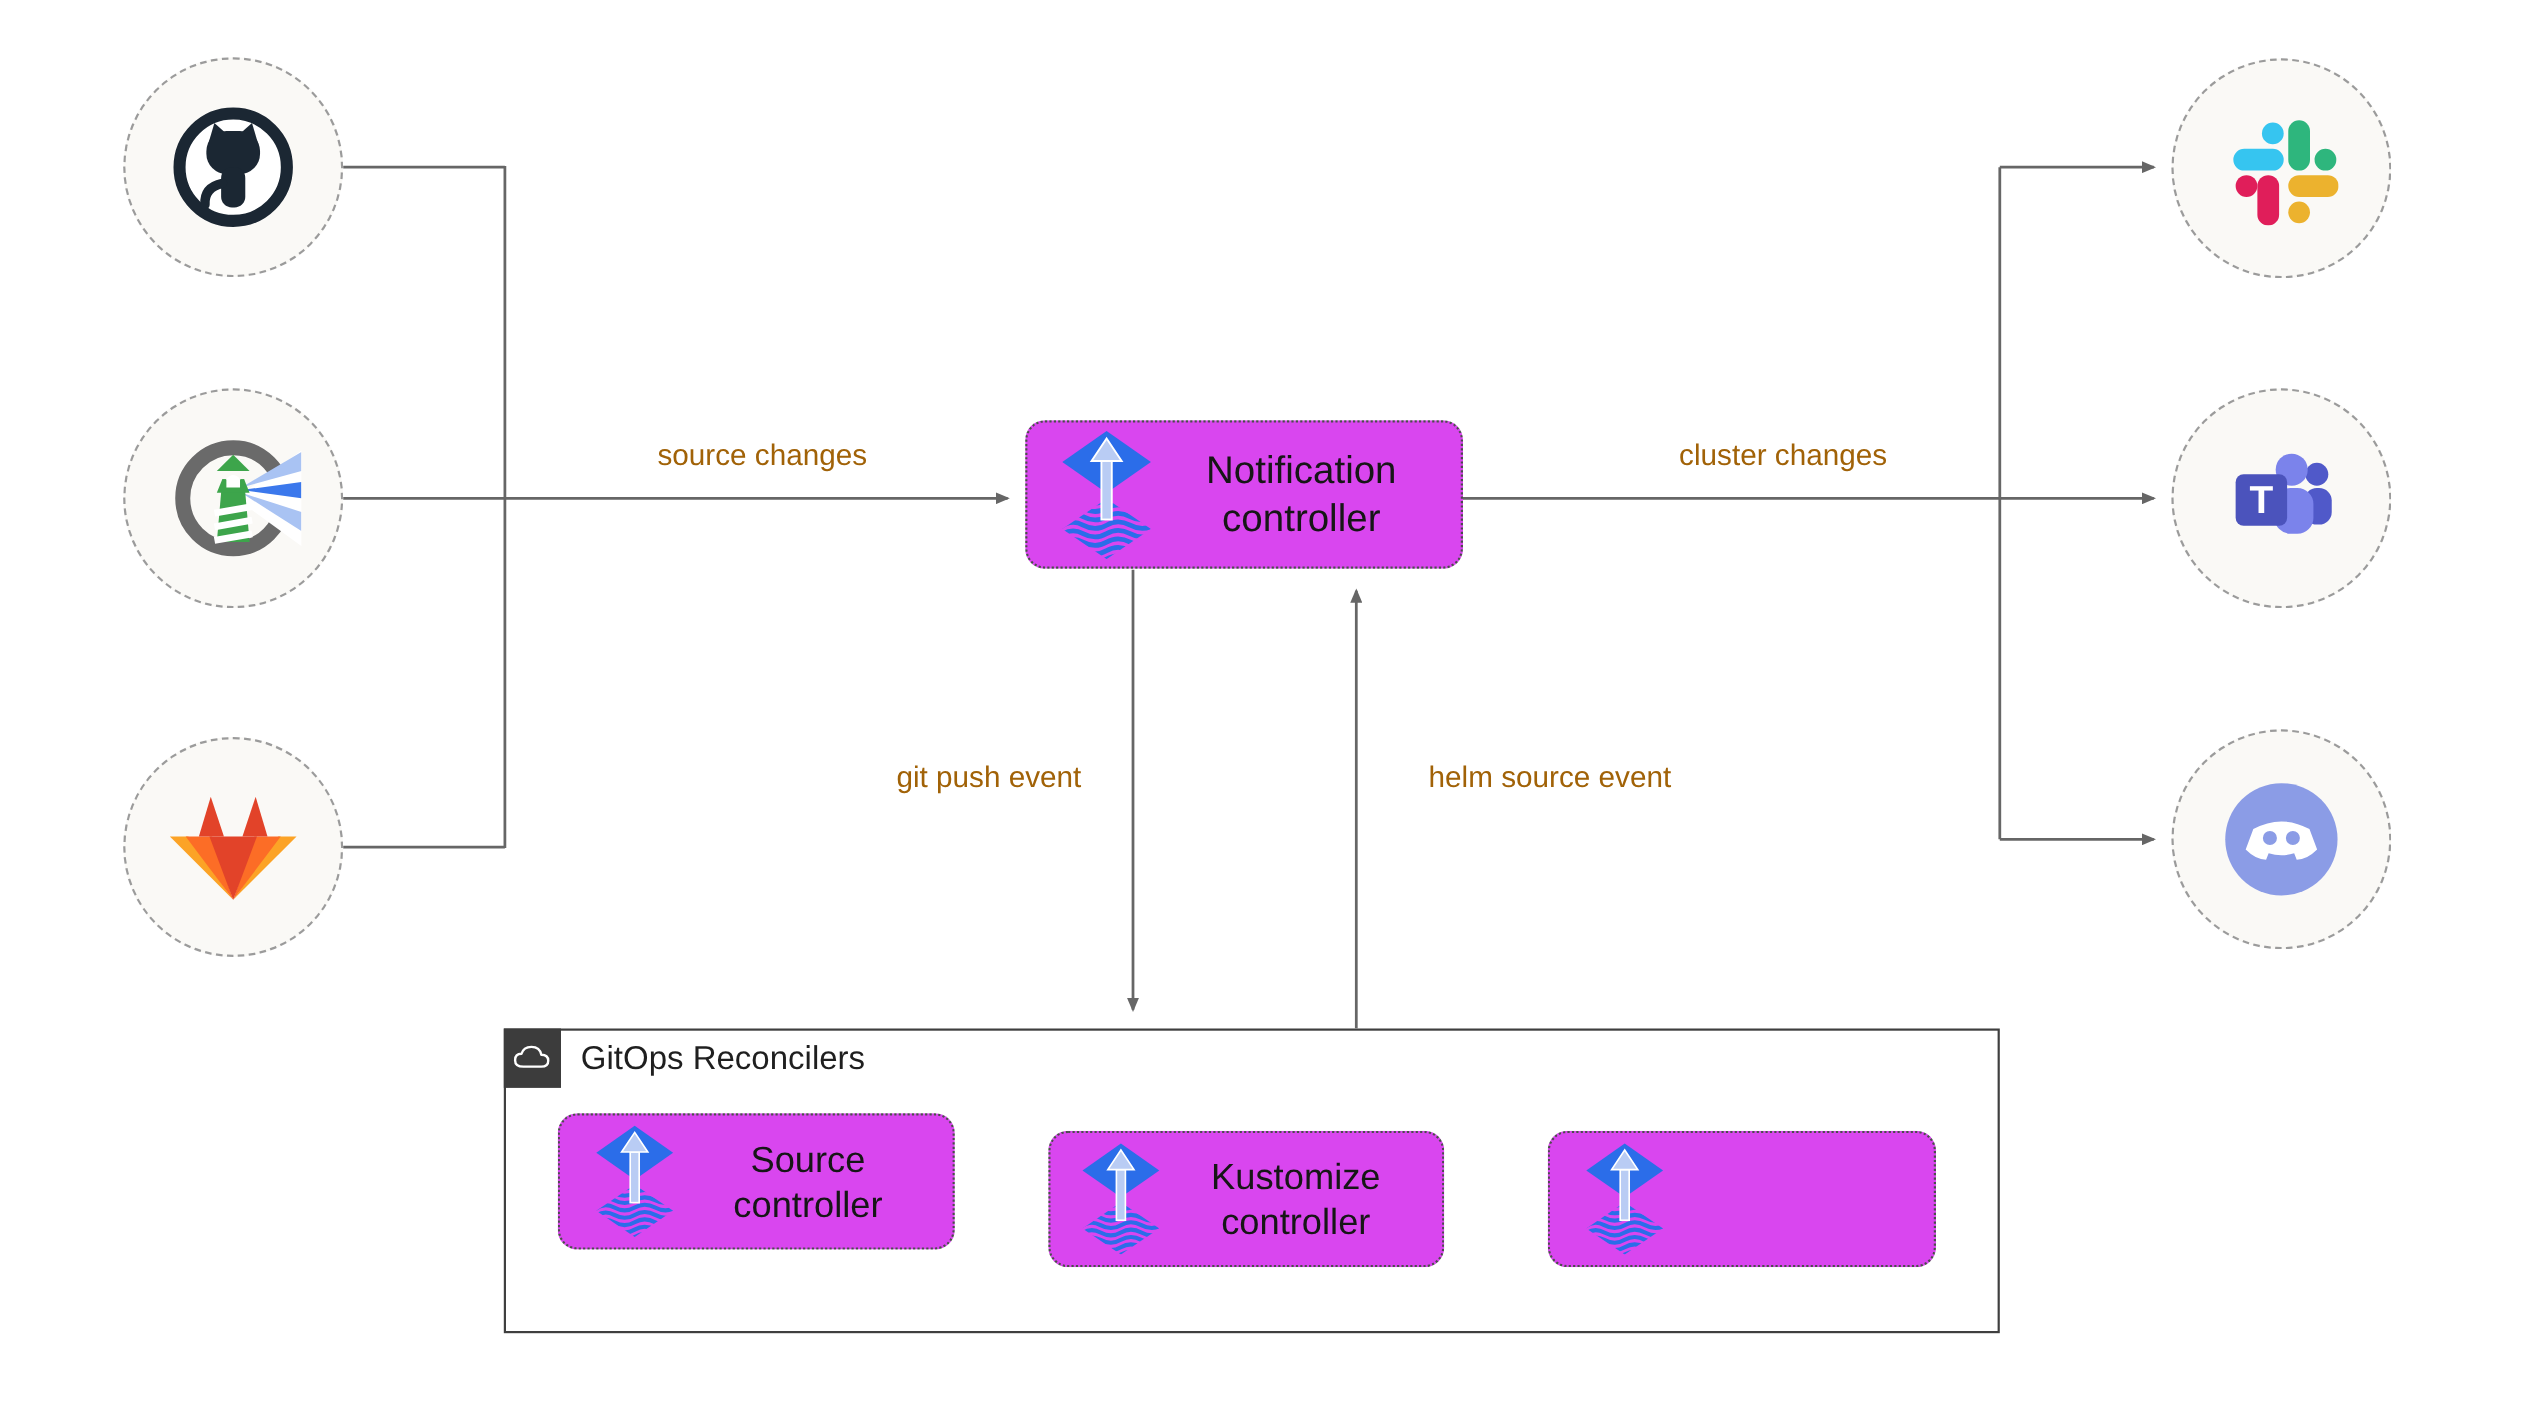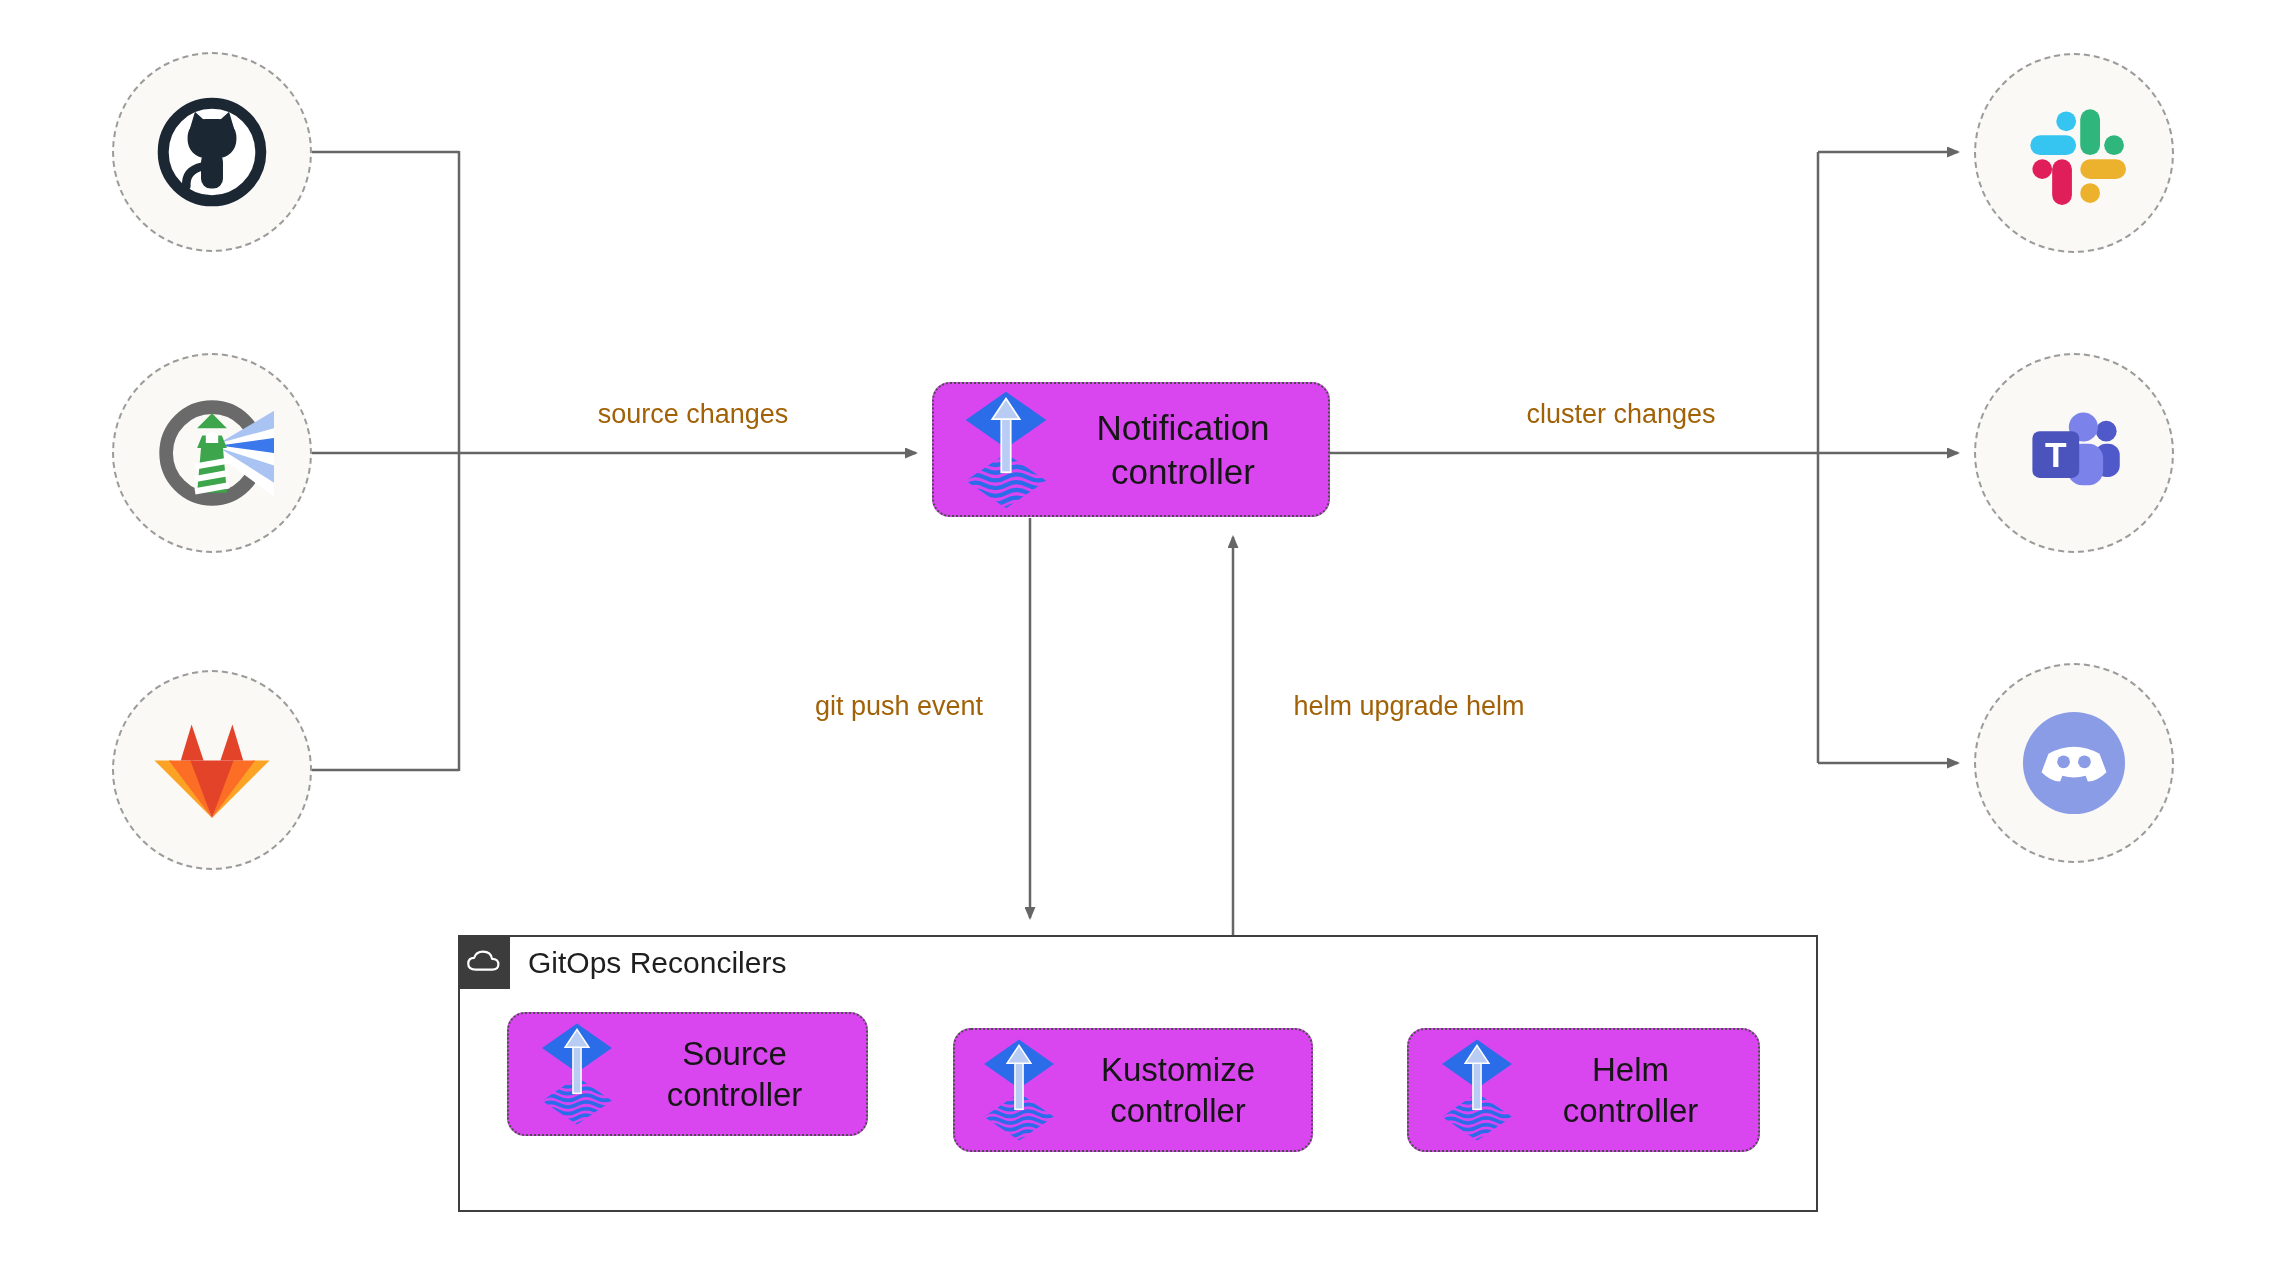--- a/index.html
+++ b/index.html
@@ -168,21 +168,21 @@
 <div class="ctl-box" style="left:932px;top:382px;width:398px;height:135px;">
   <svg width="92" height="120" viewBox="0 0 100 140" style="margin-left:26px;">
     <use href="#flux-logo"></use>
   </svg>
   <div class="ctl-label big" style="max-width:220px;margin:0 auto;">Notification controller</div>
 </div>
 
 <div class="edge-label" style="left:693px;top:399px;">source changes</div>
 <div class="edge-label" style="left:1573px;top:399px;margin-left:48px;">cluster changes</div>
 <div class="edge-label" style="left:899px;top:691px;">git push event</div>
-<div class="edge-label" style="left:1409px;top:691px;">helm upgrade helm</div>
+<div class="edge-label" style="left:1409px;top:691px;">helm source event</div>
 
 <div class="group-box" style="left:458px;top:935px;width:1360px;height:277px;"></div>
 <div class="group-tab" style="left:458px;top:935px;width:52px;height:54px;">
   <svg width="36" height="28" viewBox="0 0 40 30">
     <path d="M11,23.5 h18 q7,0 7,-6 q0,-6 -7,-6 q-1.5,-8 -10,-8 q-8,0 -10,7 q-6.5,0 -6.5,6.5 q0,6.5 8.5,6.5 z" fill="none" stroke="#ffffff" stroke-width="2.4" stroke-linejoin="round"></path>
   </svg>
 </div>
 <div class="group-label" style="left:528px;top:946px;">GitOps Reconcilers</div>
 
 <div class="ctl-box" style="left:507px;top:1012px;width:361px;height:124px;">
@@ -196,14 +196,13 @@
   <svg width="80" height="104" viewBox="0 0 100 140" style="margin-left:24px;">
     <use href="#flux-logo"></use>
   </svg>
   <div class="ctl-label" style="max-width:210px;margin:0 auto;">Kustomize controller</div>
 </div>
 
 <div class="ctl-box" style="left:1407px;top:1028px;width:353px;height:124px;">
   <svg width="80" height="104" viewBox="0 0 100 140" style="margin-left:28px;">
     <use href="#flux-logo"></use>
   </svg>
-  <div class="ctl-label" style="max-width:200px;margin:0 auto;">Helm controller</div>
 </div>
 
 </body></html>

